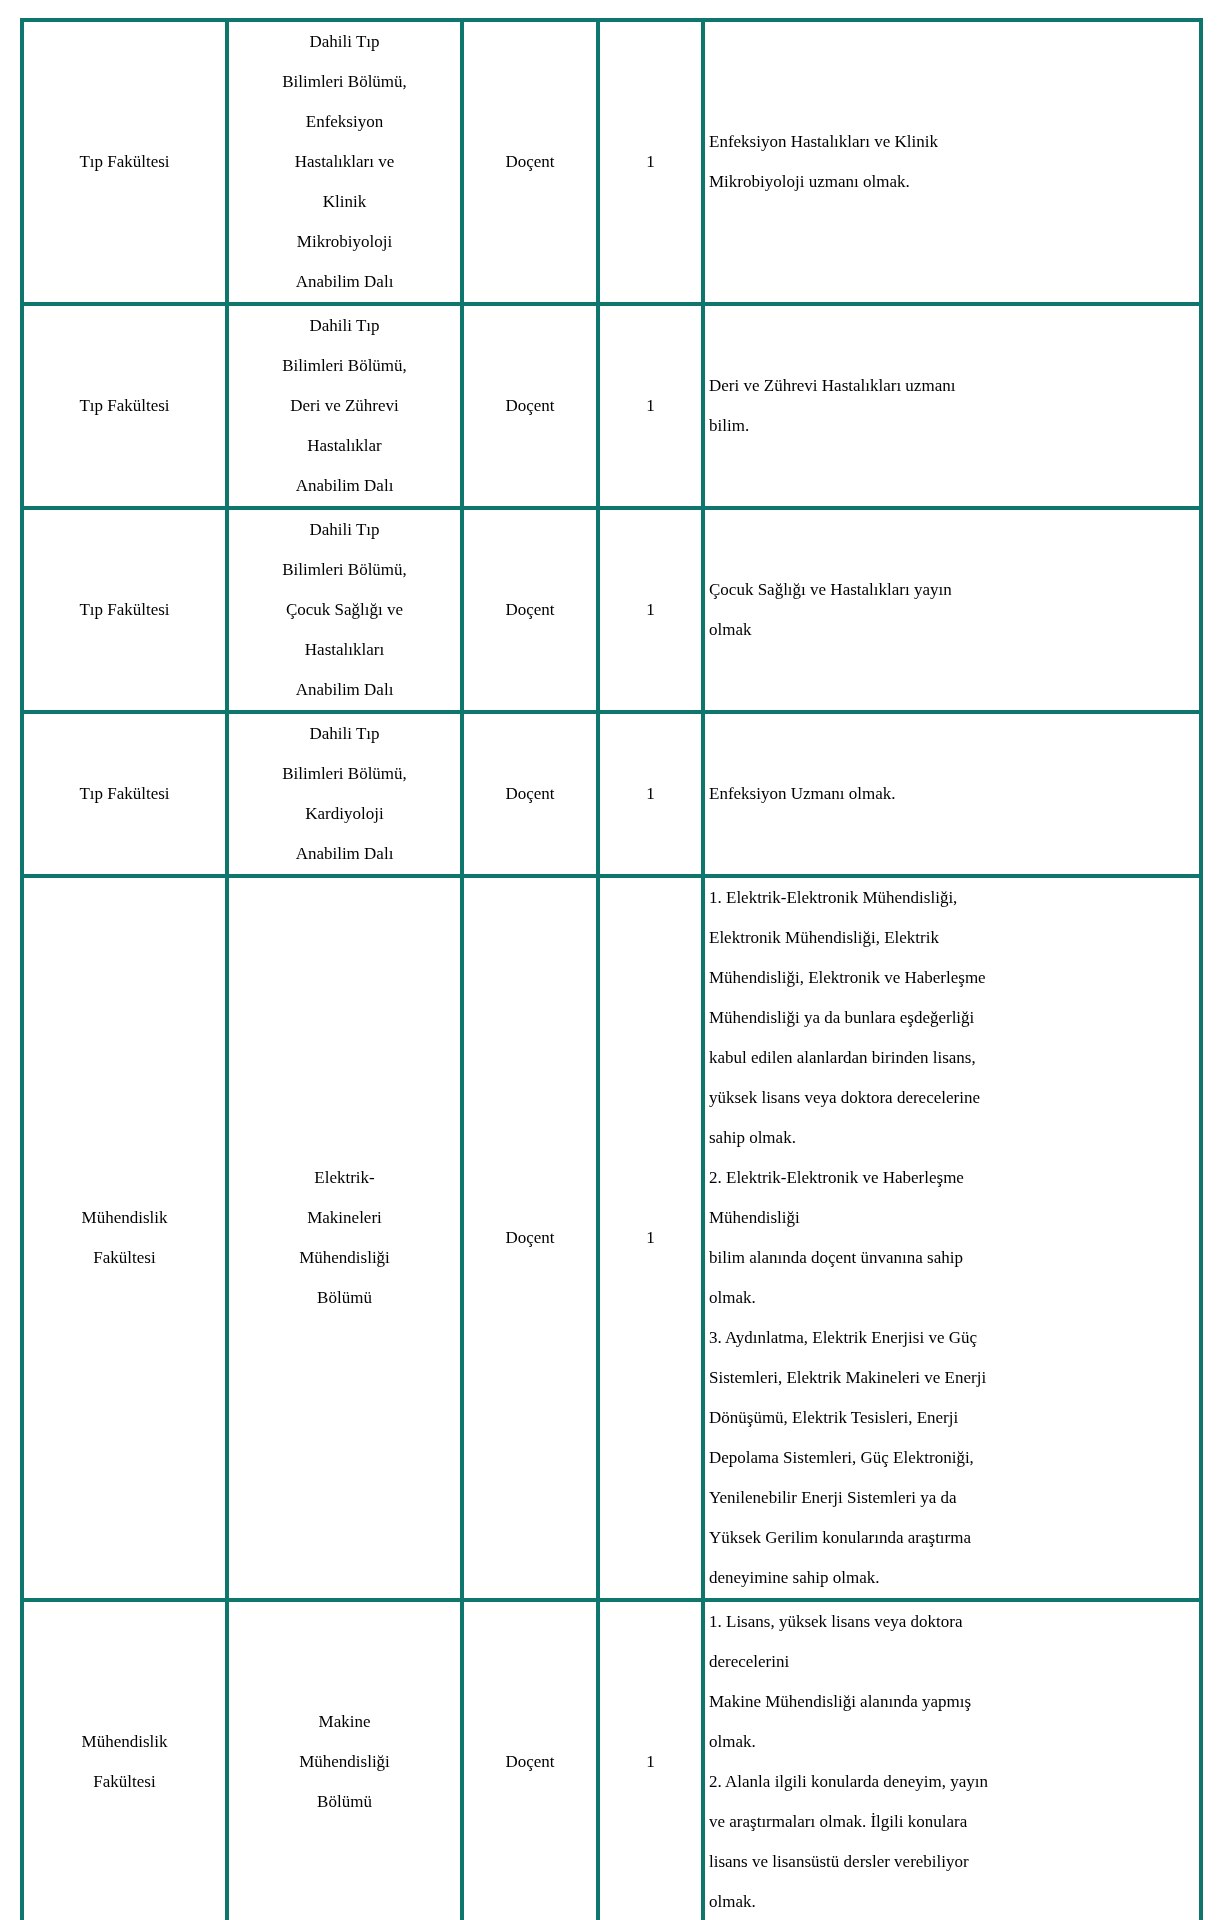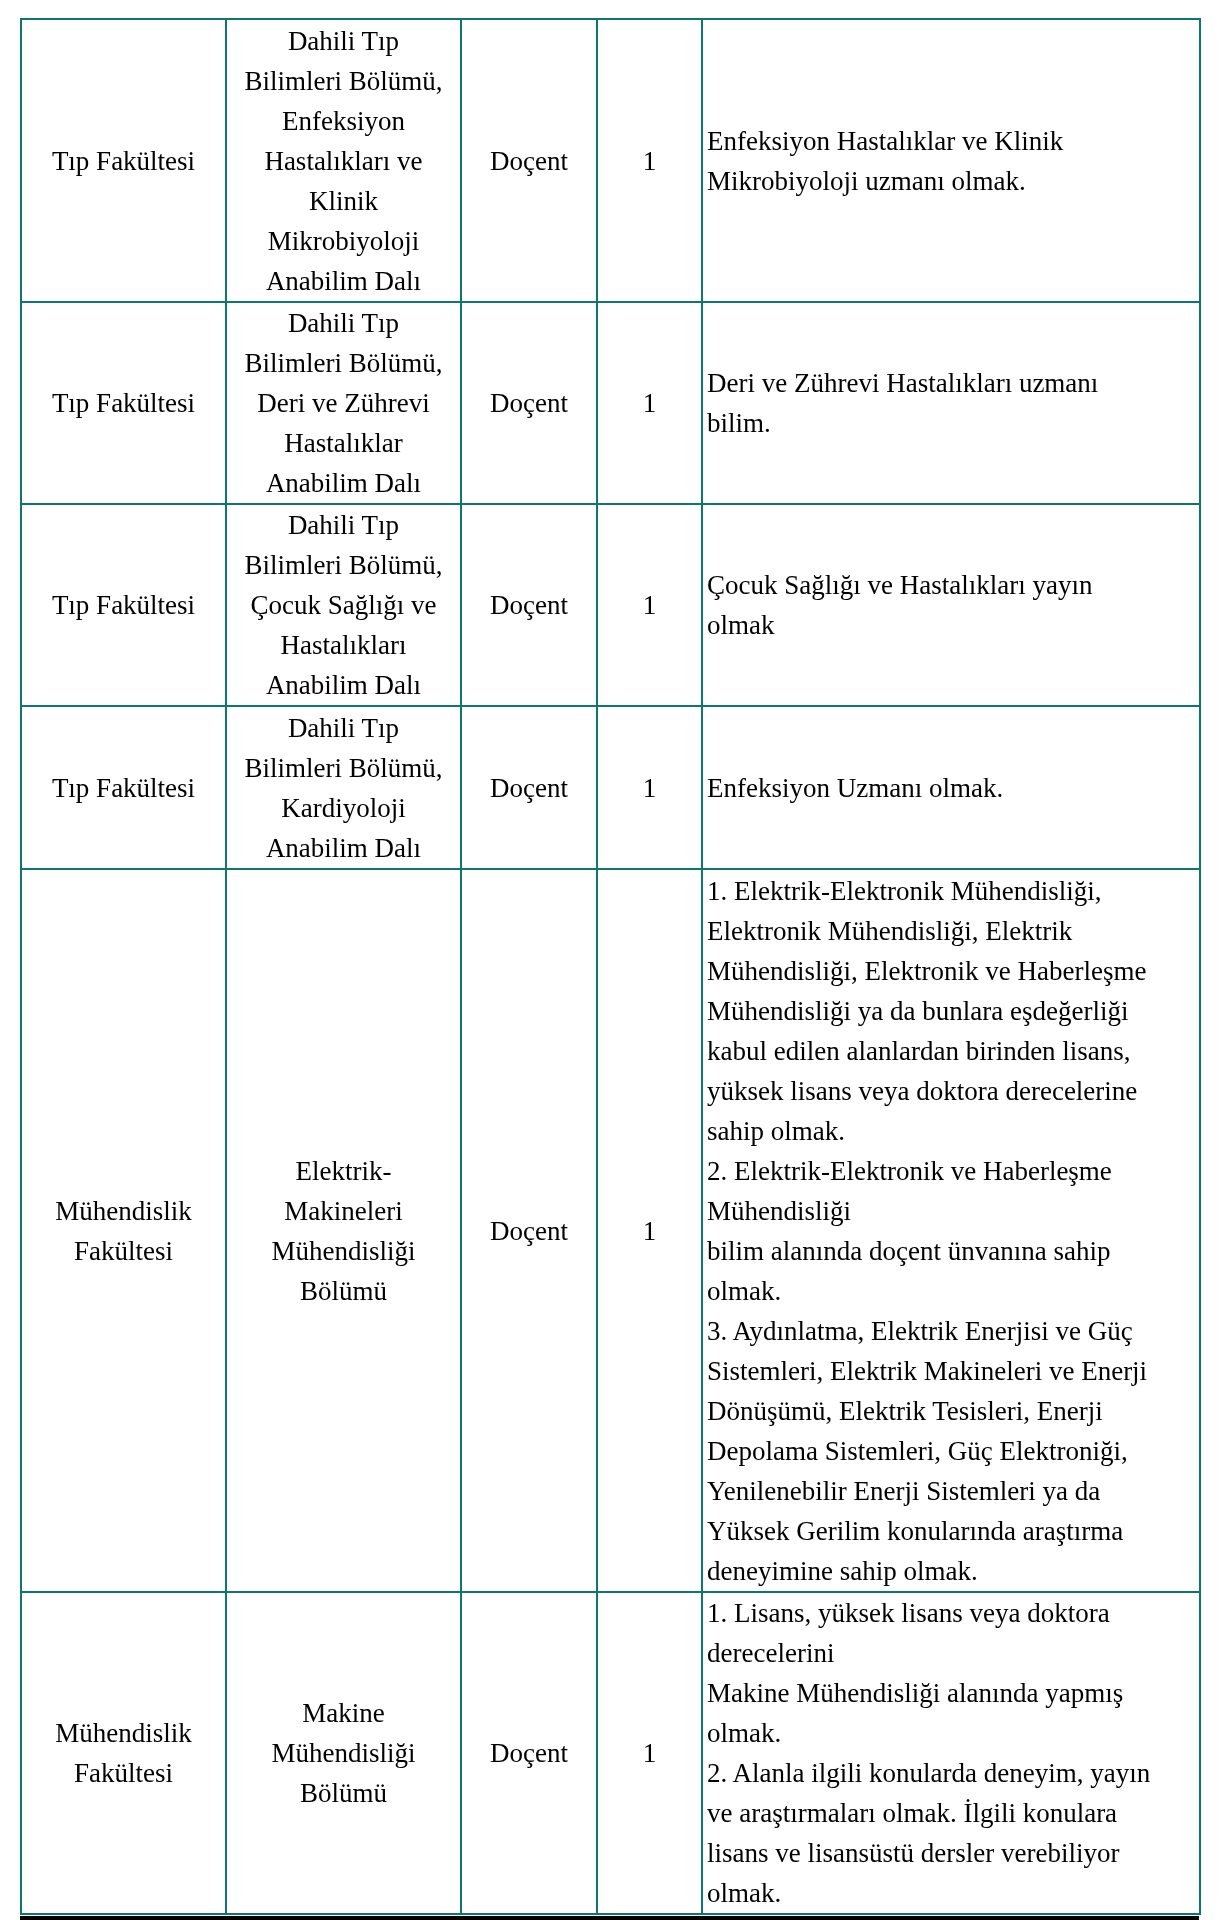--- a/index.html
+++ b/index.html
@@ -17,24 +17,24 @@
   }
   .page {
     padding: 18px 20px 0 20px;
   }
   table.job-table {
     border-collapse: collapse;
     table-layout: fixed;
     width: 1179px;
   }
   table.job-table td {
-    border: 2px solid #0f766e;
+    border: 4px solid #0f766e;
     vertical-align: middle;
     white-space: pre-line;
-    font-size: 27px;
+    font-size: 17px;
     line-height: 40px;
     padding: 0 4px;
     overflow: hidden;
   }
   td.c-faculty, td.c-dept, td.c-title, td.c-count {
     text-align: center;
   }
   td.c-req {
     text-align: left;
     padding: 0 10px 0 14px;
@@ -69,21 +69,21 @@
         <td class="c-faculty">Tıp Fakültesi</td>
         <td class="c-dept">Dahili Tıp
 Bilimleri Bölümü,
 Enfeksiyon
 Hastalıkları ve
 Klinik
 Mikrobiyoloji
 Anabilim Dalı</td>
         <td class="c-title">Doçent</td>
         <td class="c-count">1</td>
-        <td class="c-req">Enfeksiyon Hastalıklar ve Klinik
+        <td class="c-req">Enfeksiyon Hastalıkları ve Klinik
 Mikrobiyoloji uzmanı olmak.</td>
       </tr>
       <tr class="r1">
         <td class="c-faculty">Tıp Fakültesi</td>
         <td class="c-dept">Dahili Tıp
 Bilimleri Bölümü,
 Deri ve Zührevi
 Hastalıklar
 Anabilim Dalı</td>
         <td class="c-title">Doçent</td>

